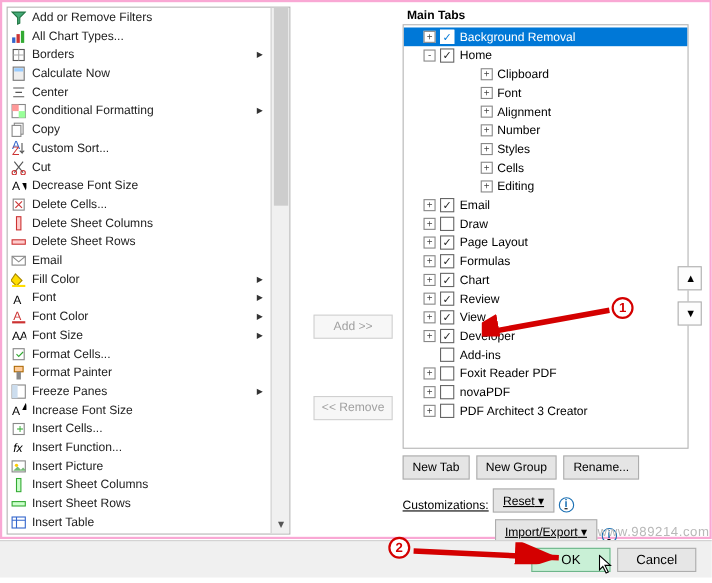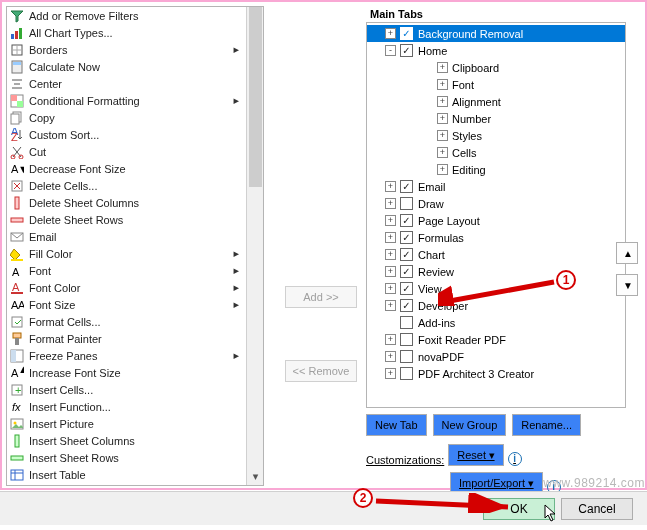--- a/index.html
+++ b/index.html
@@ -29,21 +29,21 @@
 .tree-row { display:flex; align-items:center; height:17px; padding-left:4px; gap:2px; white-space:nowrap;}
 .tree-row.selected { background:#0078d7; color:#fff; }
 .tree-row .exp { width:11px; height:11px; border:1px solid #888; font-size:9px; line-height:9px; text-align:center; color:#444; background:#fff; margin-right:2px;}
 .tree-row .exp.blank{ border:none; background:transparent;}
 .tree-row .cb { width:13px; height:13px; border:1px solid #666; background:#fff; display:inline-flex; align-items:center; justify-content:center; font-size:10px; color:#222; margin-right:3px;}
 .tree-row .cb.checked::after{content:"✓";}
 .tree-row.selected .cb{ border-color:#fff; color:#0078d7; background:#fff;}
 .tree-row .lbl{ }
 
 .under-tree { margin-top:6px; display:flex; gap:6px; }
-.under-tree button, .small-btn { height:22px; background:#3b82f6; border:1px solid #adadad; padding:0 8px; cursor:pointer; font-size:11px;}
+.under-tree button, .small-btn { height:22px; background:#e5e5e5; border:1px solid #adadad; padding:0 8px; cursor:pointer; font-size:11px;}
 .row-cust { margin-top:8px; display:flex; align-items:flex-end; gap:4px;text-decoration:underline; }
 .row-cust .info { color:#1a6fb3; font-weight:bold; border:1px solid #1a6fb3; border-radius:50%; width:14px; height:14px; line-height:12px; text-align:center; font-size:10px;}
 
 .spin-col { position:absolute; left:614px; top:240px; width:24px; display:flex; flex-direction:column; gap:10px;}
 .spin-col button{ width:22px; height:22px; border:1px solid #adadad; background:#fdfdfd; font-size:10px;}
 
 .footer button { height:22px; min-width:72px; border:1px solid #adadad; background:#e6e6e6; padding:0 12px; cursor:pointer; font-size:12px;}
 .footer button.ok { background:#c9f0d6; border-color:#6db58a; }
 
 .marker { position:absolute; width:20px; height:20px; border-radius:50%; background:#fff; border:2px solid #d40000; color:#d40000; font-weight:bold; display:flex; align-items:center; justify-content:center; font-size:12px; z-index:50;}

